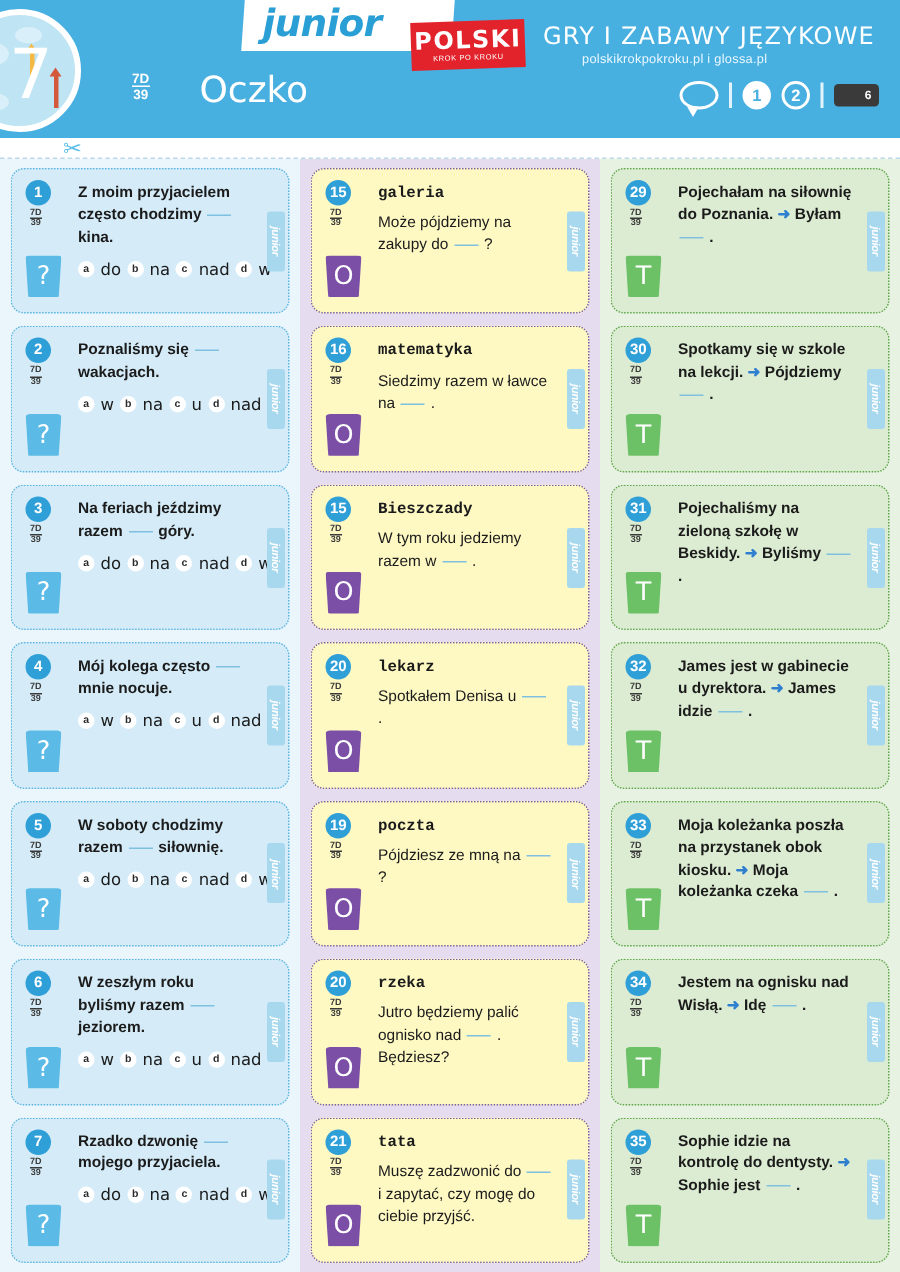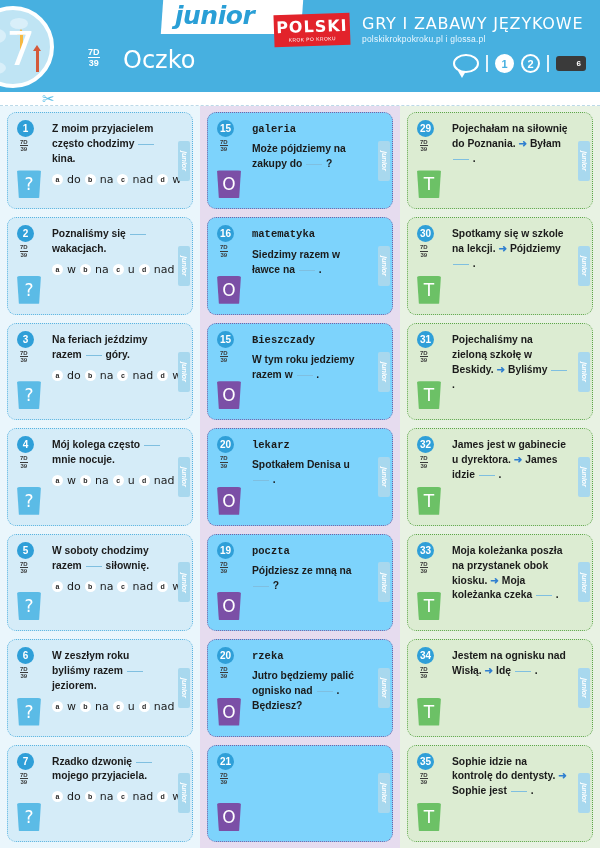--- a/index.html
+++ b/index.html
@@ -81,32 +81,32 @@
   }
   .brand-polski .pk-sub {
     display: block; color: #ffffff; font-size: 5px; letter-spacing: 0.4px;
   }
   .gry-title {
     position: absolute; left: 362px; top: 14px;
     color: #ffffff; font-size: 16px; letter-spacing: 0.8px;
     font-family: "DejaVu Sans", sans-serif;
   }
   .gry-sub {
-    position: absolute; left: 362px; top: 34px;
+    position: absolute; left: 388px; top: 34px;
     color: #eaf7ff; font-size: 8.5px; letter-spacing: 0.2px; text-align: center;
   }
 
   .lesson-code {
     position: absolute; left: 88px; top: 48px;
     color: #ffffff; font-size: 9px; line-height: 1.05; text-align: center;
     font-weight: bold;
   }
   .lesson-code .num { border-top: 1px solid #ffffff; display: block; padding-top: 1px; }
   .lesson-title {
-    position: absolute; left: 123px; top: 46px;
+    position: absolute; left: 133px; top: 46px;
     color: #ffffff; font-size: 24px; font-weight: 400;
     font-family: "DejaVu Sans", sans-serif;
   }
 
   .head-icons {
     position: absolute; right: 14px; top: 54px;
     display: flex; align-items: center; gap: 7px;
   }
   .bubble-icon { width: 26px; height: 19px; position: relative; }
   .bubble-icon .b-main {
@@ -158,21 +158,21 @@
 
   .card {
     position: relative;
     flex: 1;
     margin: 4px 7px;
     border-radius: 9px;
     padding: 9px 8px 8px 8px;
     min-height: 0;
   }
   .card-blue   { background: #d5ecf8; border: 1.6px dotted #5ab4e0; }
-  .card-purple { background: #7dd3fc; border: 1.6px dotted #7a5fa3; }
+  .card-purple { background: #fef9c3; border: 1.6px dotted #7a5fa3; }
   .card-green  { background: #dcecd2; border: 1.6px dotted #5da64a; }
 
   .card-num {
     position: absolute; left: 9px; top: 7px;
     width: 17px; height: 17px; border-radius: 50%;
     background: #2f9fd8; color: #ffffff;
     font-size: 10px; font-weight: bold;
     display: flex; align-items: center; justify-content: center;
   }
   .card-code {
@@ -203,21 +203,21 @@
     font-weight: bold;
     padding-right: 14px;
   }
   .card-word {
     display: block;
     font-weight: bold;
     margin-bottom: 5px;
     font-size: 10.5px;
     font-family: Liberation Mono, monospace;
   }
-  .card-sentence { display: block; font-weight: bold; }
+  .card-sentence { display: block; font-weight: normal; }
   .blank {
     display: inline-block; width: 16px;
     border-bottom: 1.4px solid #7fbfe0;
     margin: 0 1px; vertical-align: 2px;
   }
   .arrow-r { color: #2f7fd0; font-weight: bold; }
 
   .options {
     margin-left: 36px; margin-top: 6px;
     display: grid; grid-template-columns: 1fr 1fr 1fr 1fr;
@@ -619,20 +619,24 @@
           </div>
       </div>
 
       <div class="card card-purple">
         <div class="card-num">21</div>
         <div class="card-code">
           <span>7D</span>
           <span class="n2">39</span>
         </div>
         <div class="pictogram pic-purple">O</div>
+        <div class="card-body">
+          <span class="card-word">tata</span>
+          <span class="card-sentence">Muszę zadzwonić do <span class="blank"></span> i zapytać, czy mogę do ciebie przyjść.</span>
+        </div>
         <div class="junior-tab">
             <span>junior</span>
           </div>
       </div>
     </div>
 
     <div class="col col-green">
       <div class="card card-green">
         <div class="card-num">29</div>
         <div class="card-code">

